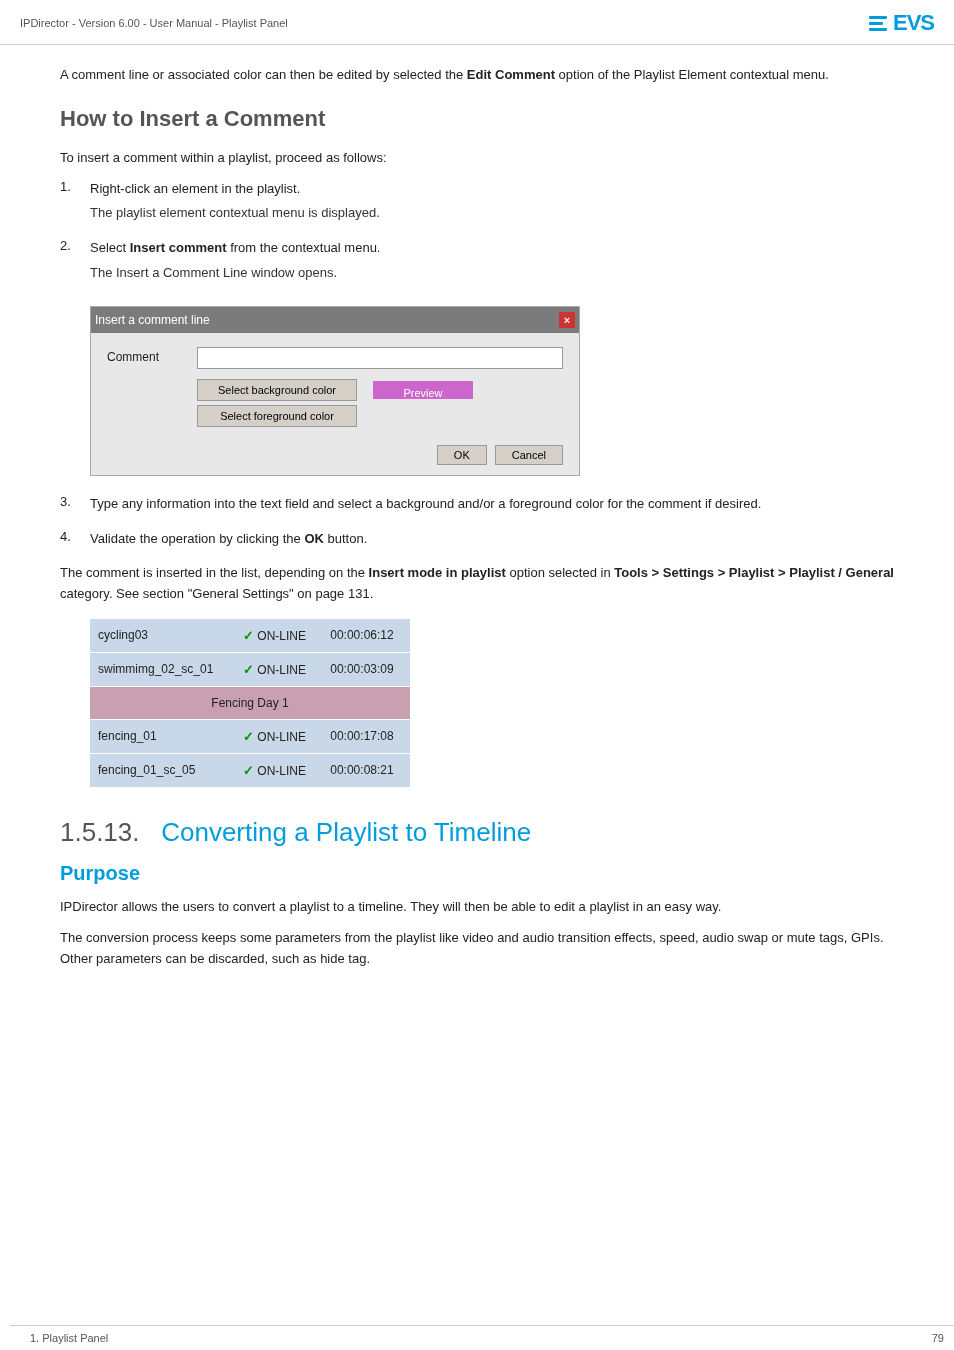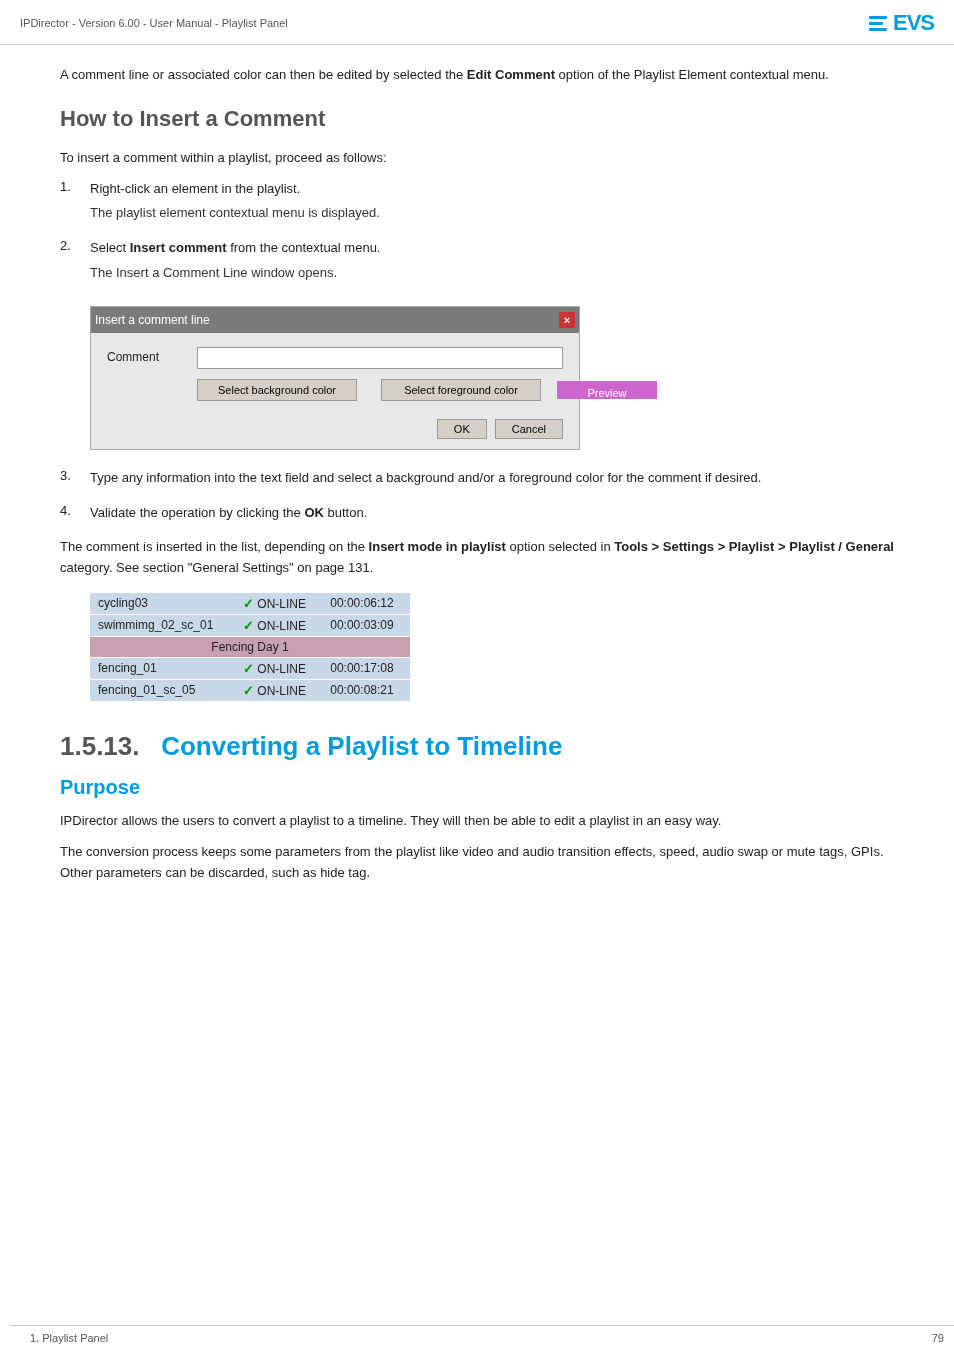--- a/index.html
+++ b/index.html
@@ -145,22 +145,22 @@
       font-size: 12px;
     }
     .dialog-buttons-row {
       display: flex;
       gap: 16px;
       margin: 10px 0 6px 90px;
       align-items: flex-start;
     }
     .color-section {
       display: flex;
-      flex-direction: row;
-      gap: 24px;
+      flex-direction: column;
+      gap: 4px;
     }
     .color-btn {
       background: #d4d0c8;
       border: 1px solid #999;
       padding: 4px 12px;
       font-size: 11px;
       cursor: pointer;
       width: 160px;
       text-align: center;
     }
@@ -190,21 +190,21 @@
     }
 
     
     .playlist-table {
       margin: 14px 0 20px 30px;
       width: 320px;
       border-collapse: collapse;
       font-size: 12px;
     }
     .playlist-table td {
-      padding: 3px 8px;
+      padding: 9px 8px;
       border: none;
     }
     .row-normal {
       background: #c8d8e8;
       color: #222;
     }
     .row-normal td { background: #c8d8e8; }
     .check-mark {
       color: #009900;
       font-weight: bold;
@@ -213,21 +213,21 @@
     .time-cell {
       color: #222;
     }
 
     
     .big-section {
       margin-top: 30px;
     }
     .big-section-heading {
       font-size: 26px;
-      font-weight: bold;
+      font-weight: normal;
       color: #555;
       margin-bottom: 14px;
     }
     .big-section-heading span.num {
       font-size: 26px;
       color: #555;
     }
     .big-section-heading span.title {
       color: #009cde;
       font-size: 26px;

